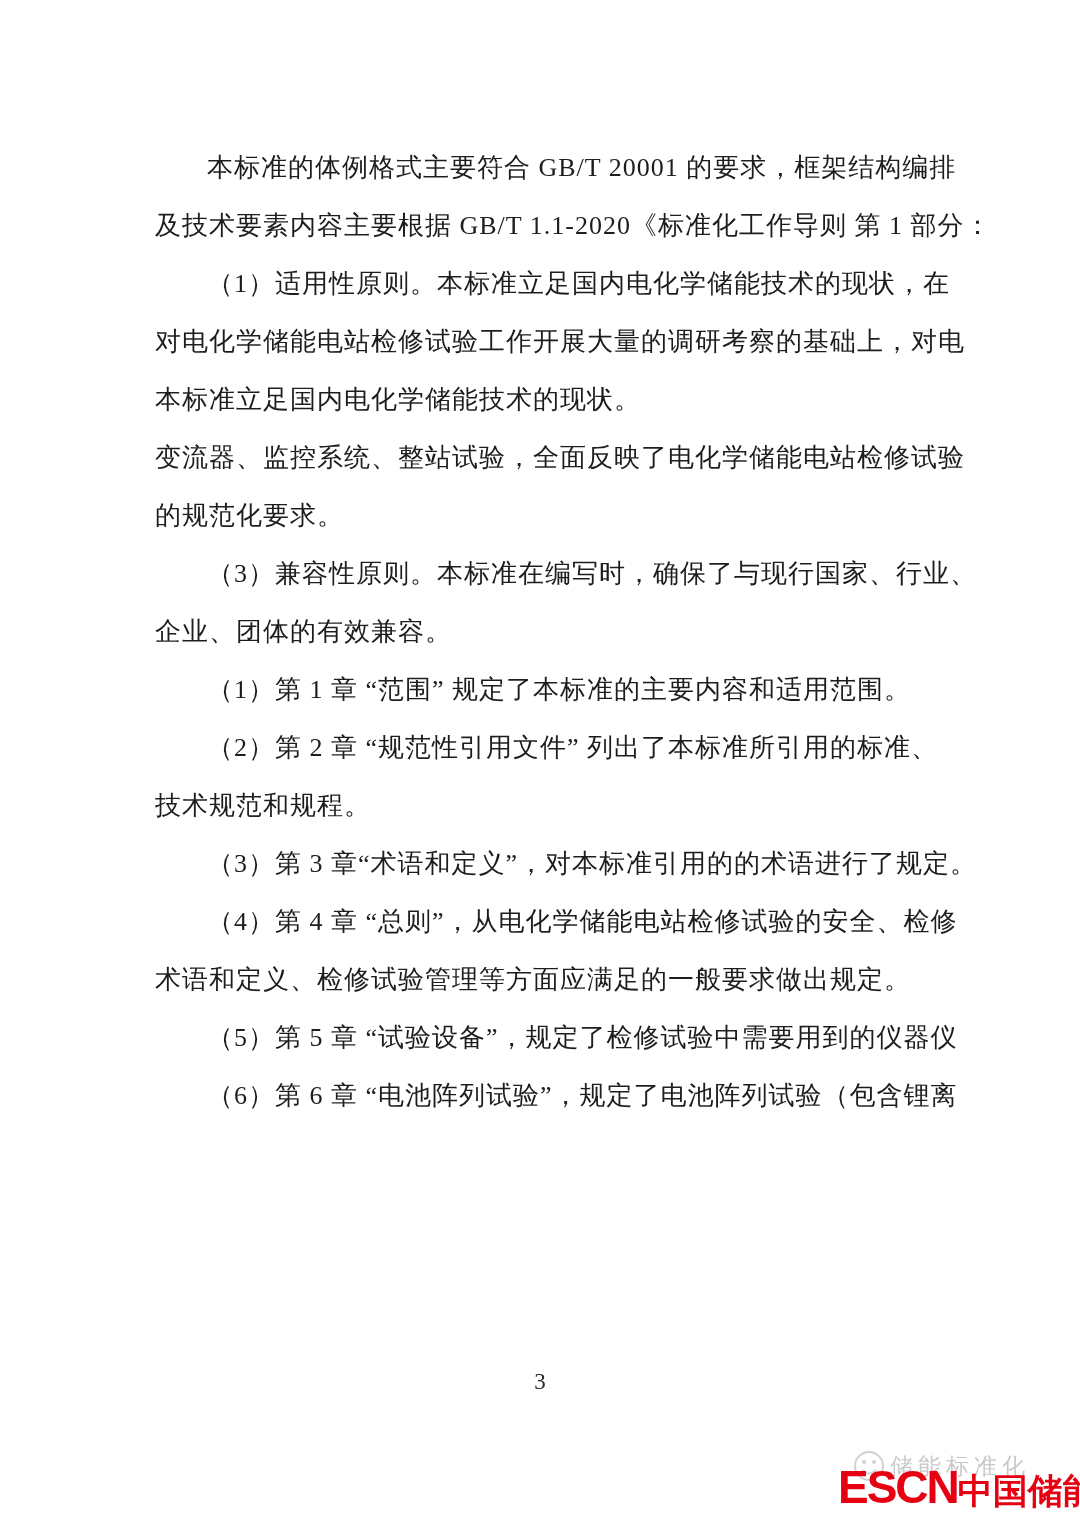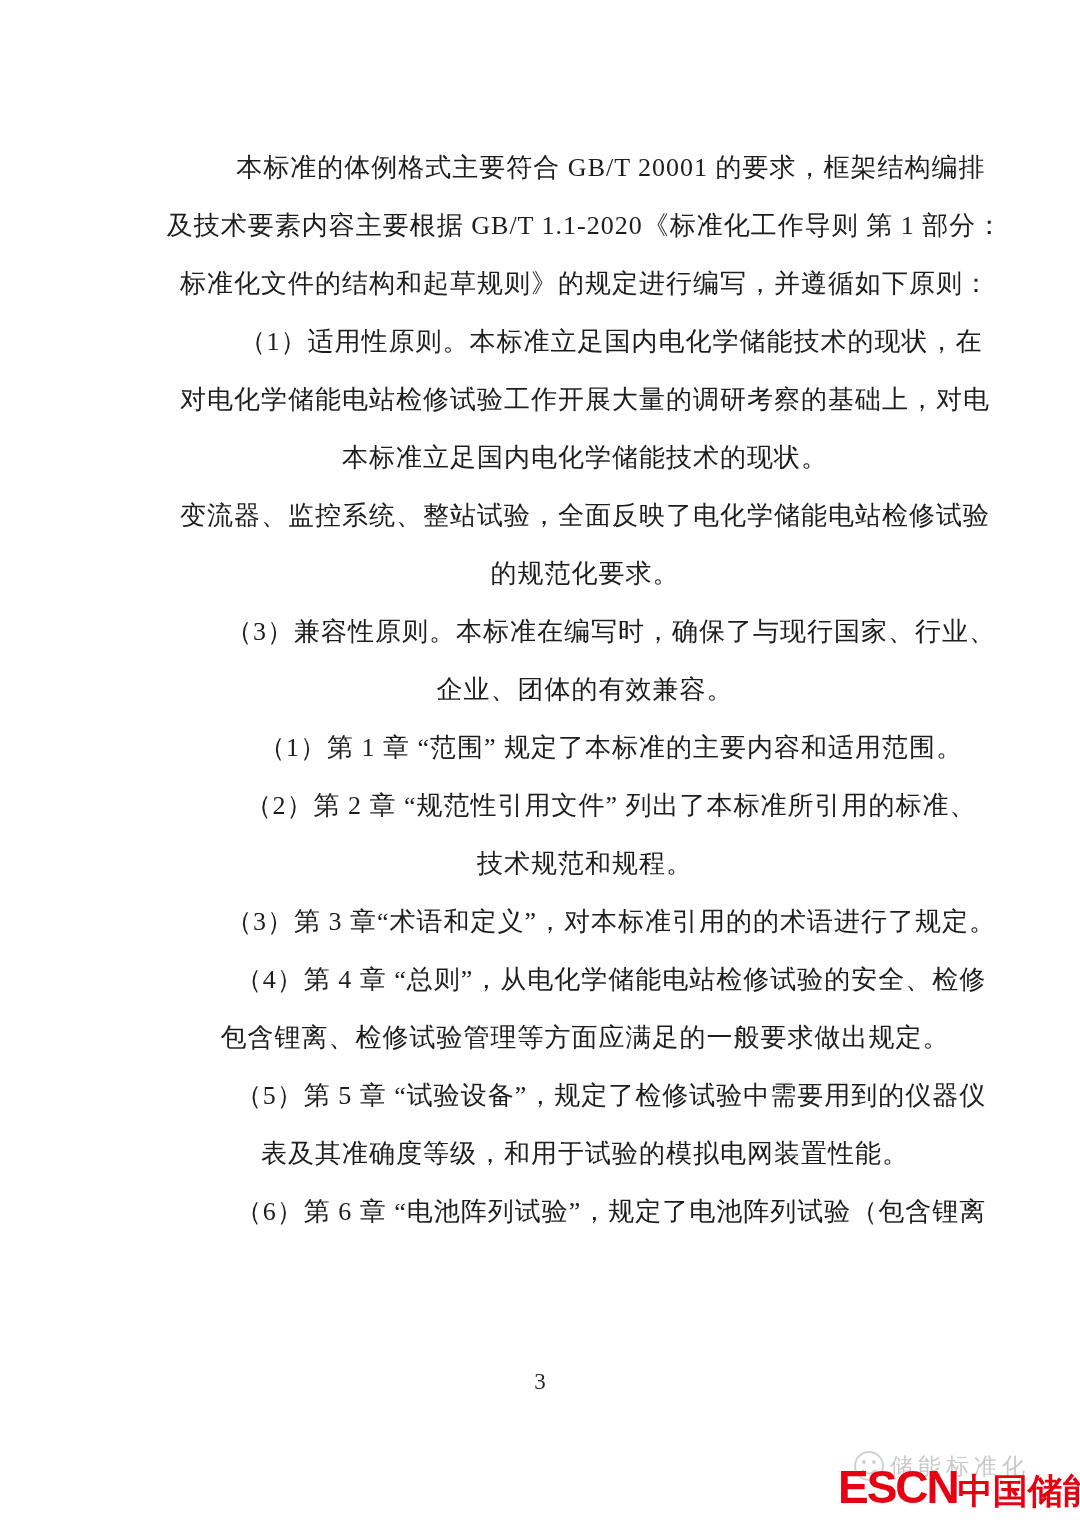--- a/index.html
+++ b/index.html
@@ -19,21 +19,21 @@
     top: 139px;
     width: 860px;
   }
   .paragraph { margin: 0; padding: 0; }
   .line {
     height: 58px;
     line-height: 58px;
     font-size: 26px;
     letter-spacing: 1px;
     white-space: nowrap;
-    text-align: center;
+    text-align: left;
   }
   .line.first { text-indent: 52px; }
   .page-number {
     position: absolute;
     top: 1362px;
     left: 0;
     width: 1080px;
     text-align: center;
     font-size: 23px;
     line-height: 40px;
@@ -94,21 +94,20 @@
 </style>
 </head>
 <body>
 
 <div class="page">
 
   <main class="doc-body" id="doc-body">
       <div class="paragraph">
         <div class="line first">本标准的体例格式主要符合 GB/T 20001 的要求，框架结构编排</div>
         <div class="line">及技术要素内容主要根据 GB/T 1.1-2020《标准化工作导则 第 1 部分：</div>
-        <div class="line">标准化文件的结构和起草规则》的规定进行编写，并遵循如下原则：</div>
       </div>
       <div class="paragraph">
         <div class="line first">（1）适用性原则。本标准立足国内电化学储能技术的现状，在</div>
         <div class="line">对电化学储能电站检修试验工作开展大量的调研考察的基础上，对电</div>
         <div class="line">本标准立足国内电化学储能技术的现状。</div>
       </div>
       <div class="paragraph">
         <div class="line">变流器、监控系统、整站试验，全面反映了电化学储能电站检修试验</div>
         <div class="line">的规范化要求。</div>
       </div>
@@ -121,25 +120,24 @@
       </div>
       <div class="paragraph">
         <div class="line first">（2）第 2 章 “规范性引用文件” 列出了本标准所引用的标准、</div>
         <div class="line">技术规范和规程。</div>
       </div>
       <div class="paragraph">
         <div class="line first">（3）第 3 章“术语和定义”，对本标准引用的的术语进行了规定。</div>
       </div>
       <div class="paragraph">
         <div class="line first">（4）第 4 章 “总则”，从电化学储能电站检修试验的安全、检修</div>
-        <div class="line">包含锂离、检修试验管理等方面应满足的一般要求做出规定。</div>
+        <div class="line">术语和定义、检修试验管理等方面应满足的一般要求做出规定。</div>
       </div>
       <div class="paragraph">
         <div class="line first">（5）第 5 章 “试验设备”，规定了检修试验中需要用到的仪器仪</div>
-        <div class="line">表及其准确度等级，和用于试验的模拟电网装置性能。</div>
       </div>
       <div class="paragraph">
         <div class="line first">（6）第 6 章 “电池阵列试验”，规定了电池阵列试验（包含锂离</div>
       </div>
     </main>
 
   <div class="page-number">3</div>
 
   <div class="brand">
     <div class="watermark">

